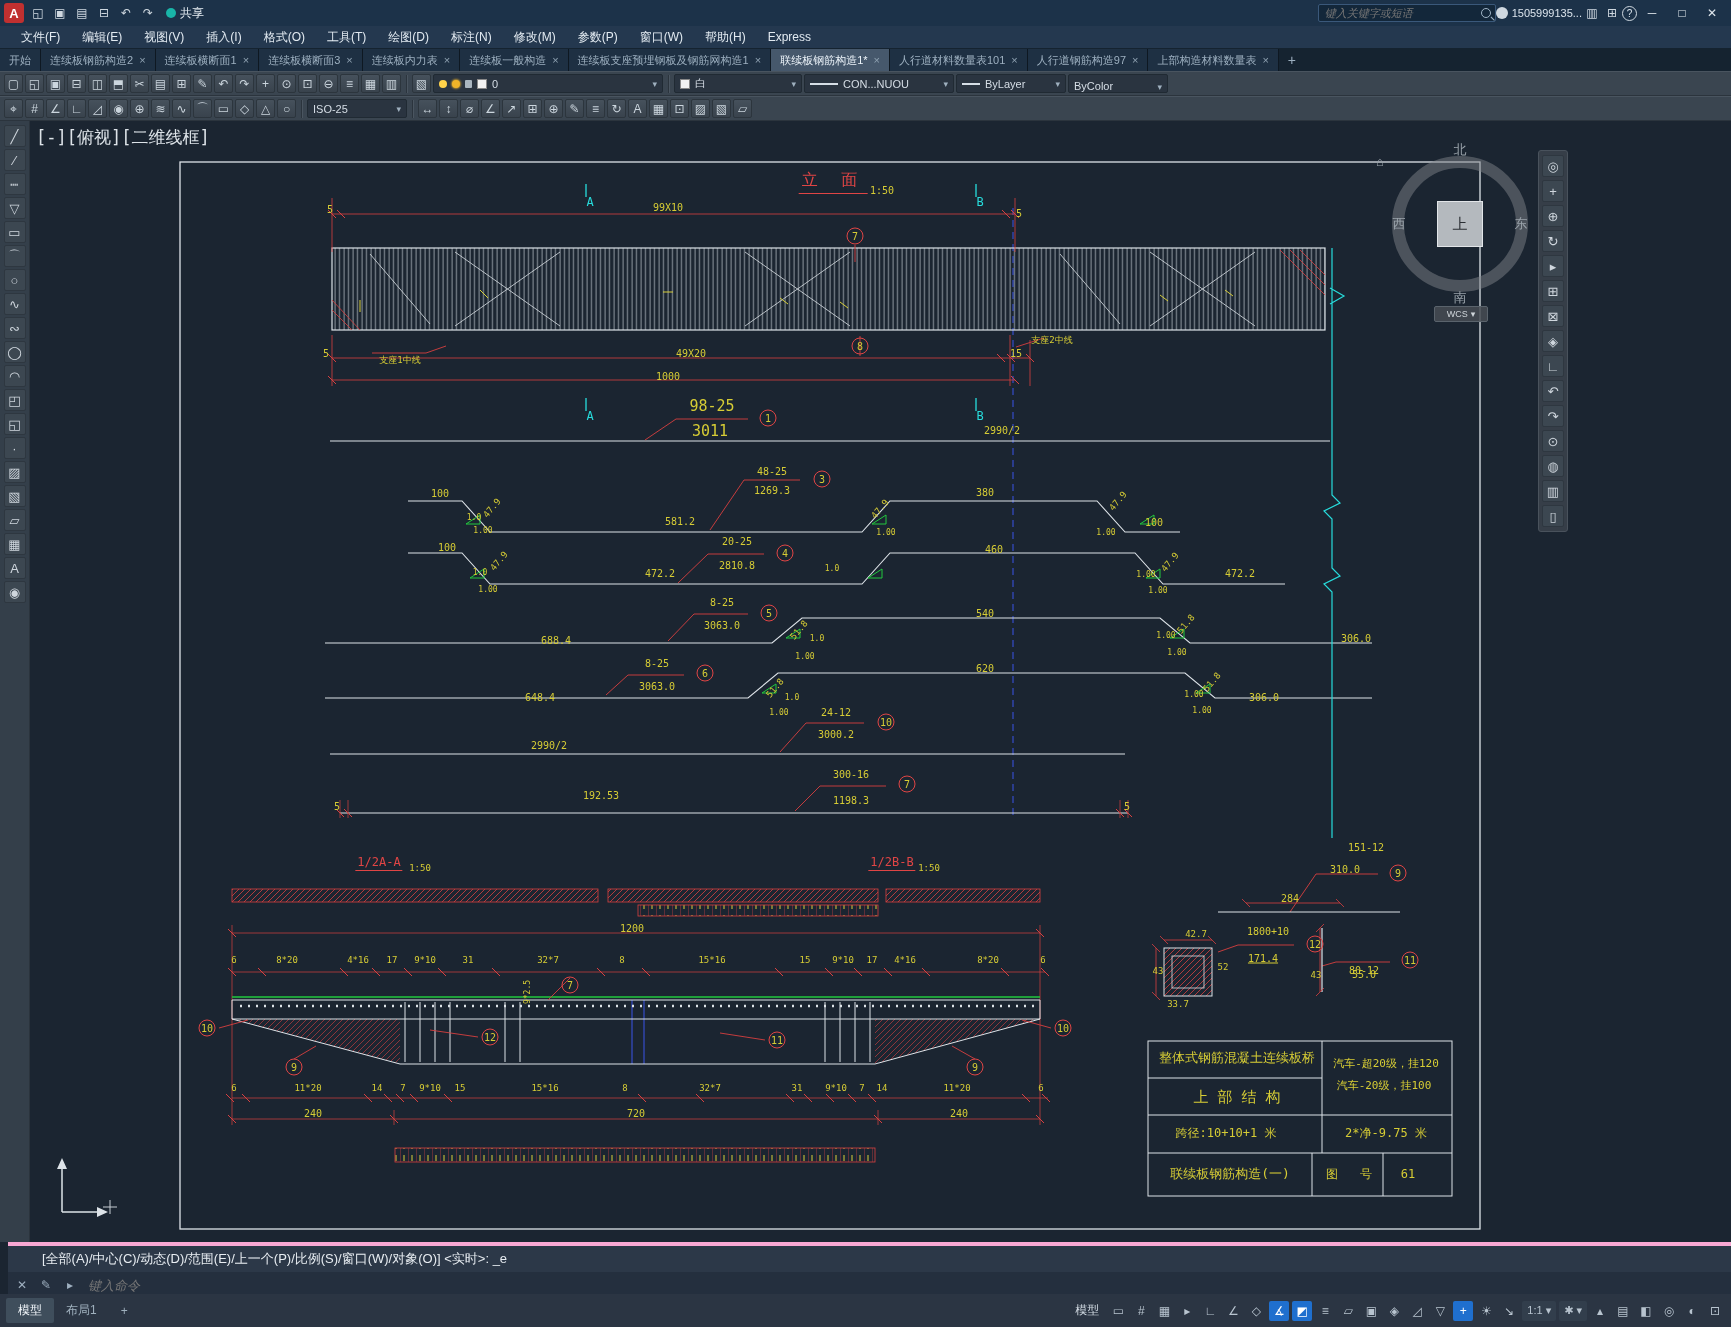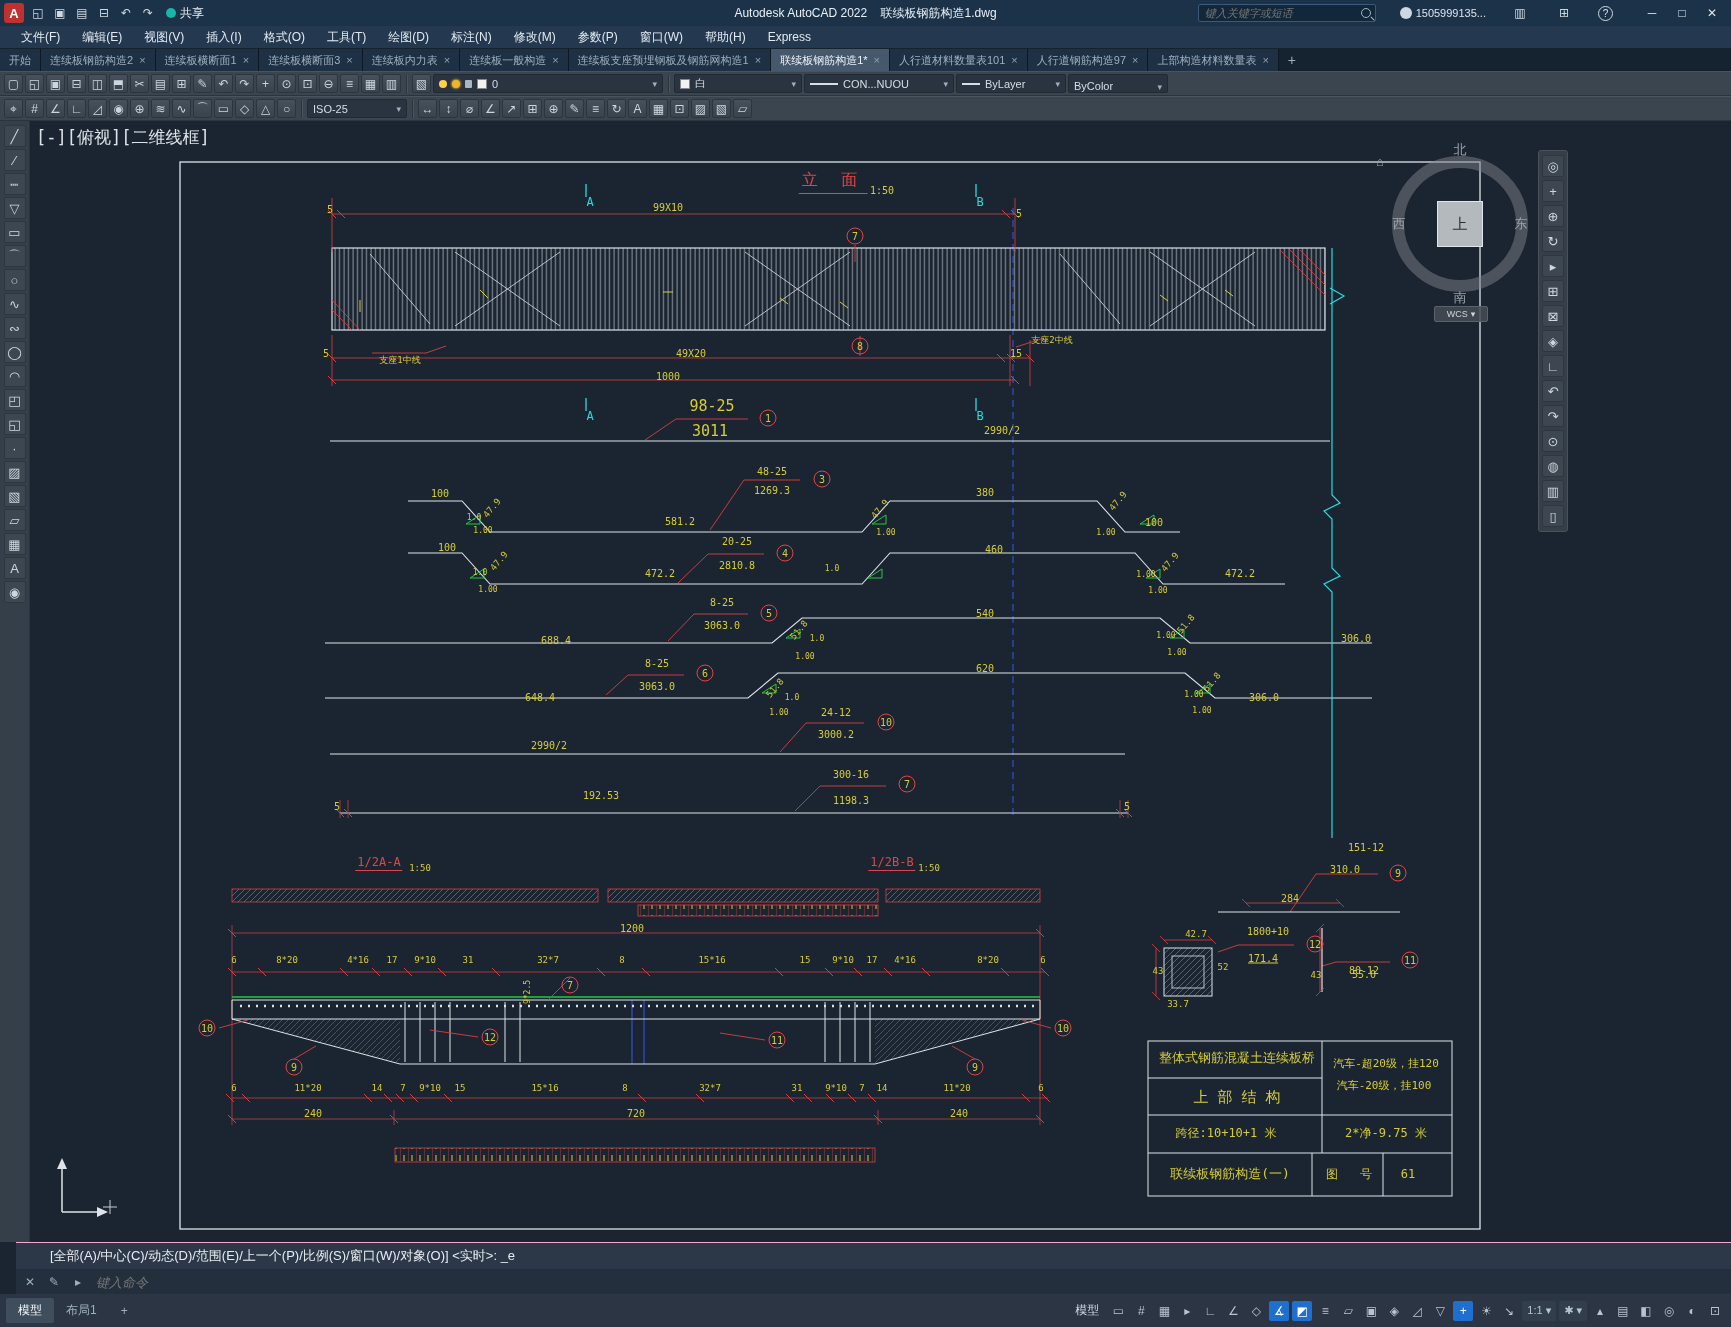--- a/index.html
+++ b/index.html
@@ -7,21 +7,21 @@
   #app{position:relative;width:1731px;height:1327px;overflow:hidden;background:#1b2531;}
 
   
   #titlebar{position:absolute;left:0;right:0;top:0;height:26px;background:#1c3249;display:flex;align-items:center;color:#dbe4ec;font-size:12px;z-index:10;}
   .logo{width:20px;height:20px;margin:0 4px 0 4px;background:#c03030;color:#fff;font-weight:bold;display:flex;align-items:center;justify-content:center;border-radius:3px;font-size:13px;}
   .qat{display:flex;align-items:center;gap:2px;}
   .qico{width:20px;height:20px;display:flex;align-items:center;justify-content:center;color:#cfd8e0;font-size:12px;cursor:default;}
   .share{display:flex;align-items:center;gap:4px;margin-left:8px;color:#e6edf3;}
   .share .dot{width:10px;height:10px;border-radius:50%;background:#19b5a8;}
   #title-center{position:absolute;left:0;right:0;text-align:center;pointer-events:none;color:#e8eff5;}
-  #title-right{margin-left:auto;display:flex;align-items:center;gap:24px;padding-right:4px;}
+  #title-right{margin-left:auto;display:flex;align-items:center;gap:0;padding-right:4px;}
   .searchbox{display:flex;align-items:center;background:#13273a;border:1px solid #3a587a;border-radius:2px;height:18px;width:178px;padding:0 4px;}
   .searchbox input{flex:1;background:transparent;border:none;outline:none;color:#cfdae6;font-style:italic;font-size:11px;min-width:0;}
   .mag{width:10px;height:10px;border:1.4px solid #9fb4c6;border-radius:50%;position:relative;}
   .mag:after{content:"";position:absolute;width:5px;height:1.4px;background:#9fb4c6;transform:rotate(45deg);left:8px;top:9px;}
   .account{display:flex;align-items:center;gap:4px;color:#dbe4ec;font-size:11px;}
   .avatar{width:12px;height:12px;border-radius:50%;background:#cfd8e0;}
   .helpchip{width:15px;height:15px;border:1.4px solid #cfd8e0;border-radius:50%;display:flex;align-items:center;justify-content:center;font-size:10px;}
   .winbtns{display:flex;}
   .winbtn{width:30px;height:26px;display:flex;align-items:center;justify-content:center;color:#dfe6ec;font-size:12px;}
 
@@ -67,21 +67,21 @@
 
   
   #compass{position:absolute;z-index:6;}
   .ring{position:absolute;left:1392px;top:156px;width:136px;height:136px;border:12px solid rgba(125,130,136,.5);border-radius:50%;}
   .cube{position:absolute;left:1437px;top:201px;width:46px;height:46px;background:#b4b9be;border:1px solid #e2e5e8;color:#2a2e33;display:flex;align-items:center;justify-content:center;font-size:15px;}
   .cdir{position:absolute;color:#9aa3ab;font-size:13px;transform:translate(-50%,-50%);}
   .home{position:absolute;left:1376px;top:154px;color:#9aa3ab;font-size:13px;}
   .wcschip{position:absolute;left:1434px;top:306px;width:54px;height:16px;background:rgba(70,76,84,.85);border:1px solid #5a636c;color:#cfd5da;font-size:9px;display:flex;align-items:center;justify-content:center;gap:3px;border-radius:2px;}
 
   
-  #cmd{position:absolute;left:16px;right:0;bottom:33px;height:52px;background:#2c3848;border-top:1px solid #f9a8d4;z-index:10;}
+  #cmd{position:absolute;left:8px;right:0;bottom:33px;height:52px;background:#2c3848;border-top:4px solid #f9a8d4;z-index:10;}
   .cmdrow1{height:26px;display:flex;align-items:center;padding-left:34px;color:#e8edf2;font-size:13px;font-family:"DejaVu Sans Mono","Liberation Mono",monospace;}
   .cmdrow2{height:26px;display:flex;align-items:center;background:#242f3e;padding-left:6px;gap:8px;}
   .cmdico{color:#9fb0c0;font-size:12px;width:16px;text-align:center;}
   .cmdrow2 input{background:transparent;border:none;outline:none;color:#cfdae6;font-style:italic;font-size:13px;font-family:"DejaVu Sans Mono","Liberation Mono",monospace;width:300px;}
 
   
   #statusbar{position:absolute;left:0;right:0;bottom:0;height:33px;background:#2b3543;display:flex;align-items:center;padding:0 6px;z-index:10;}
   .laytab{padding:4px 12px;color:#9fb0bd;font-size:12px;}
   .laytab.active{background:#3f4e5c;color:#f0f5f9;border-radius:2px;}
   #status-right{margin-left:auto;display:flex;align-items:center;gap:3px;}
@@ -102,24 +102,20 @@
     <span class="qico">◱</span>
         <span class="qico">▣</span>
         <span class="qico">▤</span>
         <span class="qico">⊟</span>
         <span class="qico">↶</span>
         <span class="qico">↷</span>
       </div>
     <div class="share">
       <span class="dot"></span>
       <span>共享</span>
-    </div>
-    <div id="title-center">
-      <span>Autodesk AutoCAD 2022</span>&nbsp;&nbsp;&nbsp;
-      <span>联续板钢筋构造1.dwg</span>
     </div>
     <div id="title-right">
       <div class="searchbox">
         <input placeholder="键入关键字或短语" style="">
         <span class="mag"></span>
       </div>
       <div class="account">
         <span class="avatar"></span>
         <span>1505999135...</span>
       </div>

